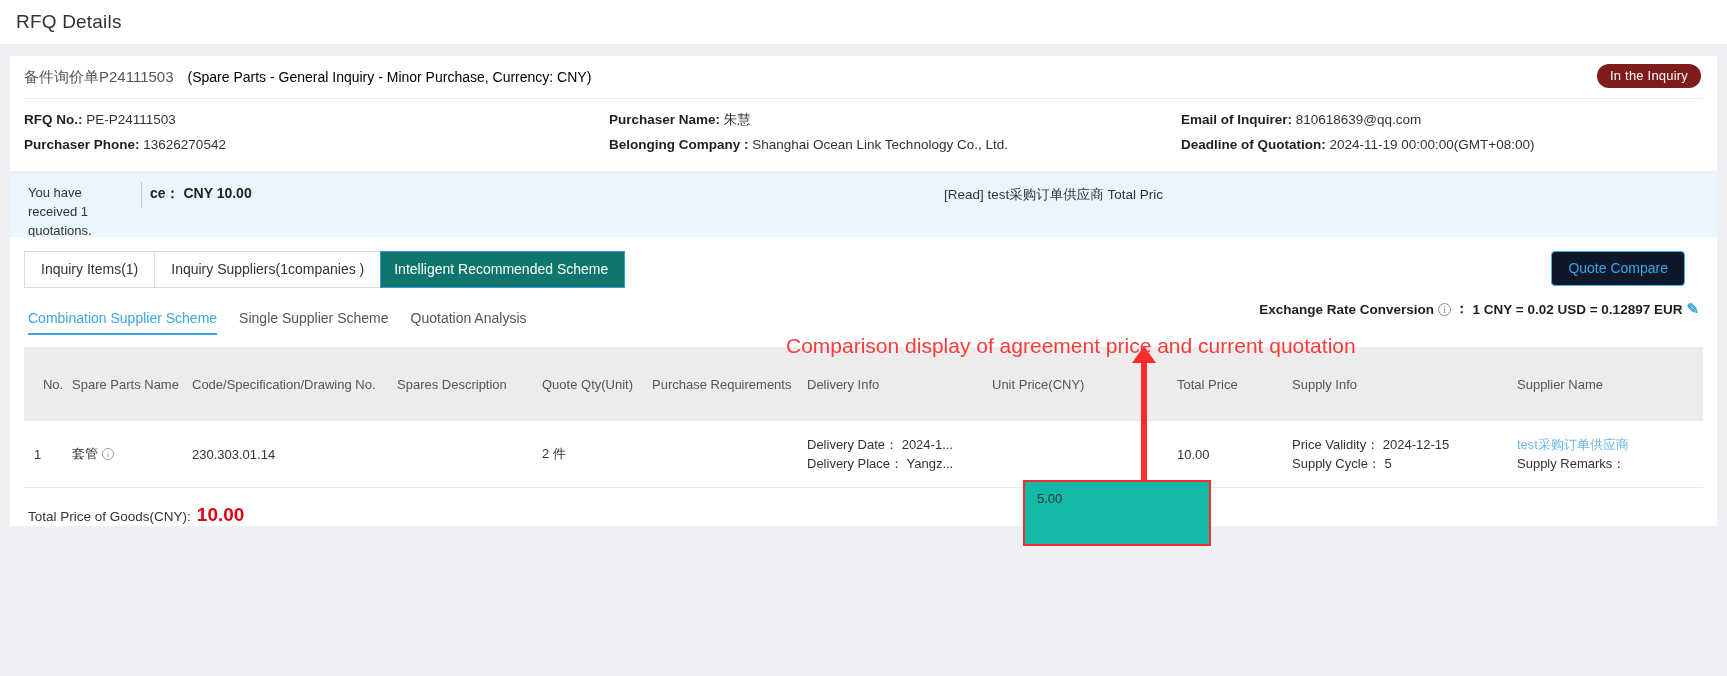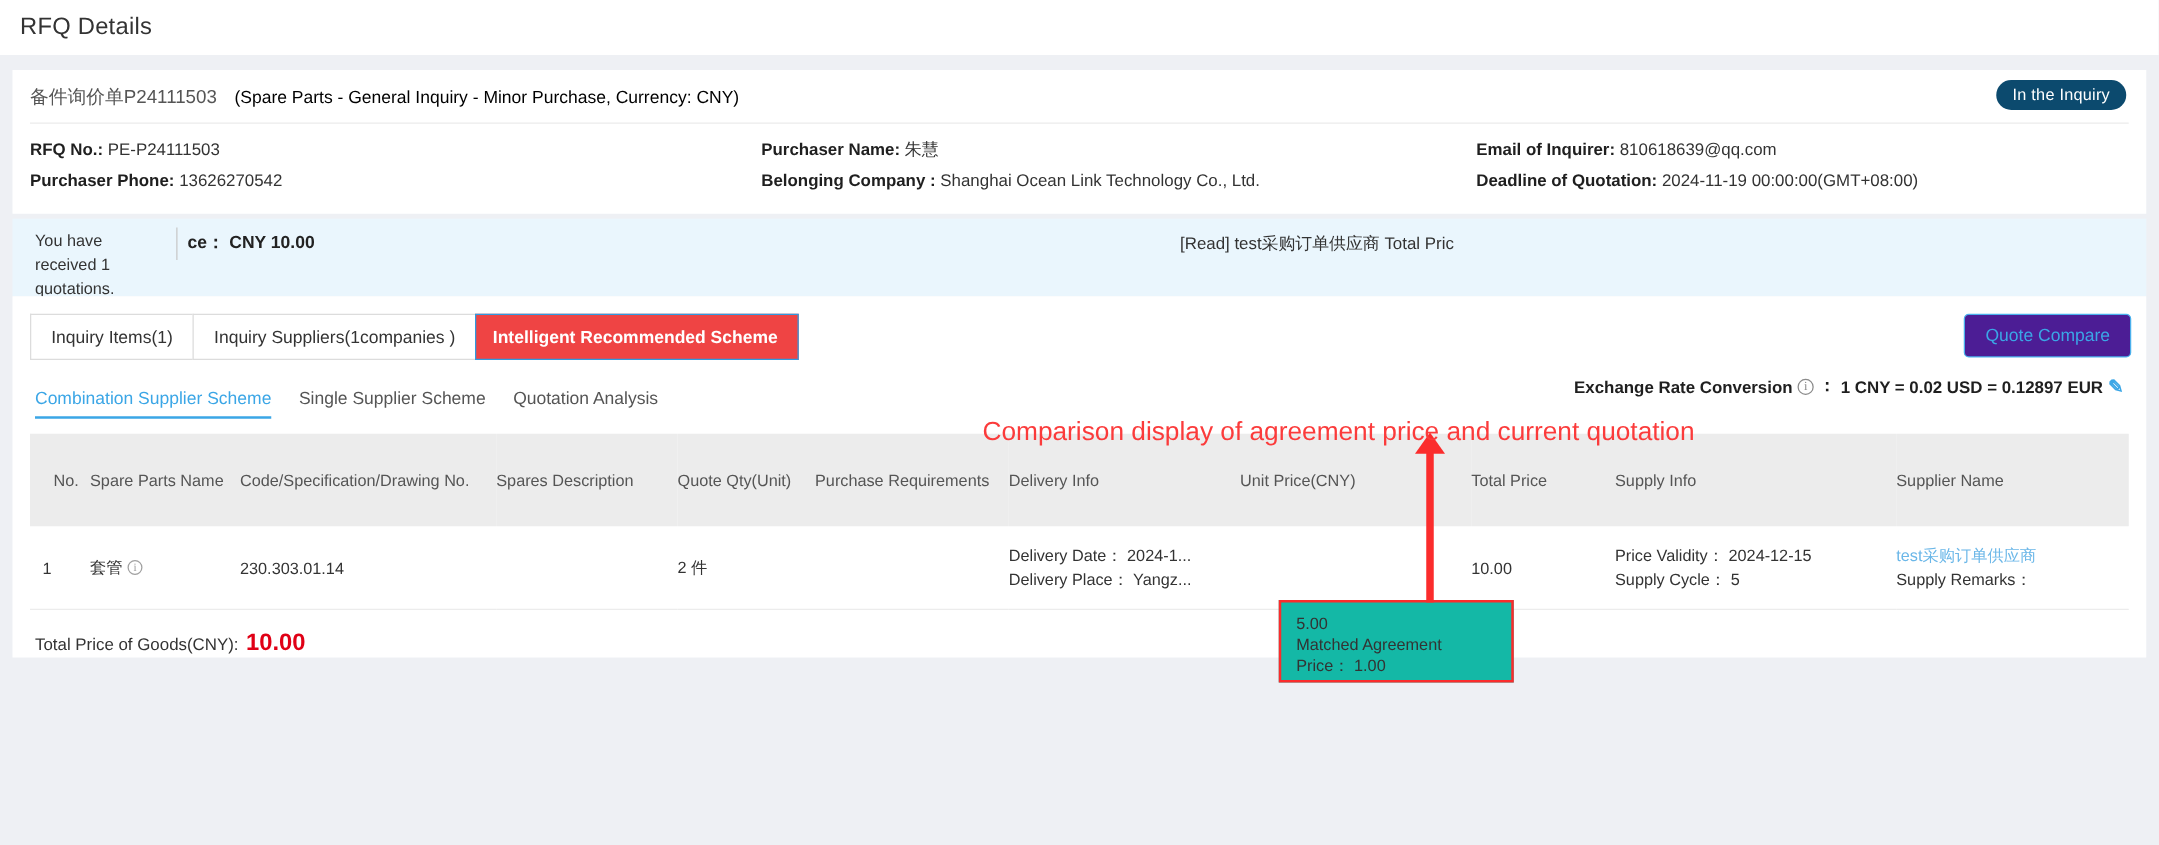--- a/index.html
+++ b/index.html
@@ -56,21 +56,21 @@
   }
   .rfq-title-en {
     font-size: 14px;
     color: #000000;
     margin-left: 14px;
   }
   .status-pill {
     position: absolute;
     right: 16px;
     top: 8px;
-    background: #0c4a6e;
+    background: #7f1d1d;
     color: #fff;
     font-size: 13px;
     border-radius: 13px;
     padding: 4px 13px 5px;
     letter-spacing: .2px;
   }
   .hr {
     border-bottom: 1px solid #ececec;
     margin: 0 14px;
   }
@@ -149,33 +149,33 @@
     border-right: none;
     font-size: 14px;
     color: #333;
     padding: 8px 16px 9px;
     background: #fff;
     line-height: 18px;
     white-space: nowrap;
   }
   .tab:last-child { border-right: 1px solid #dcdcdc; }
   .tab.active {
-    background: #ef4444;
+    background: #0f766e;
     border-color: #2f9ae0;
     color: #fff;
-    font-weight: bold;
+    font-weight: normal;
     padding-left: 13px;
   }
   .quote-compare {
     position: absolute;
-    right: 12px;
+    right: 32px;
     top: 14px;
     border: 1px solid #4ab0ec;
     color: #3ba6e6;
-    background: #4c1d95;
+    background: #0f172a;
     font-size: 14px;
     border-radius: 4px;
     padding: 8px 16px 9px;
     cursor: pointer;
   }
 
   
   .exch {
     position: absolute;
     right: 18px;
@@ -471,22 +471,18 @@
     </table>
 
     <div class="total-line">
       <span>Total Price of Goods(CNY):</span>
       <span class="amount">10.00</span>
     </div>
   </div>
 
   <div class="price-box">
     <div>5.00</div>
-    <div>
-      <span>Matched Agreement Price：</span>
-      <span>1.00</span>
-    </div>
   </div>
 
   <div class="annot">Comparison display of agreement price and current quotation</div>
   <div class="arrow"></div>
 
 </div>
 
 </body></html>

